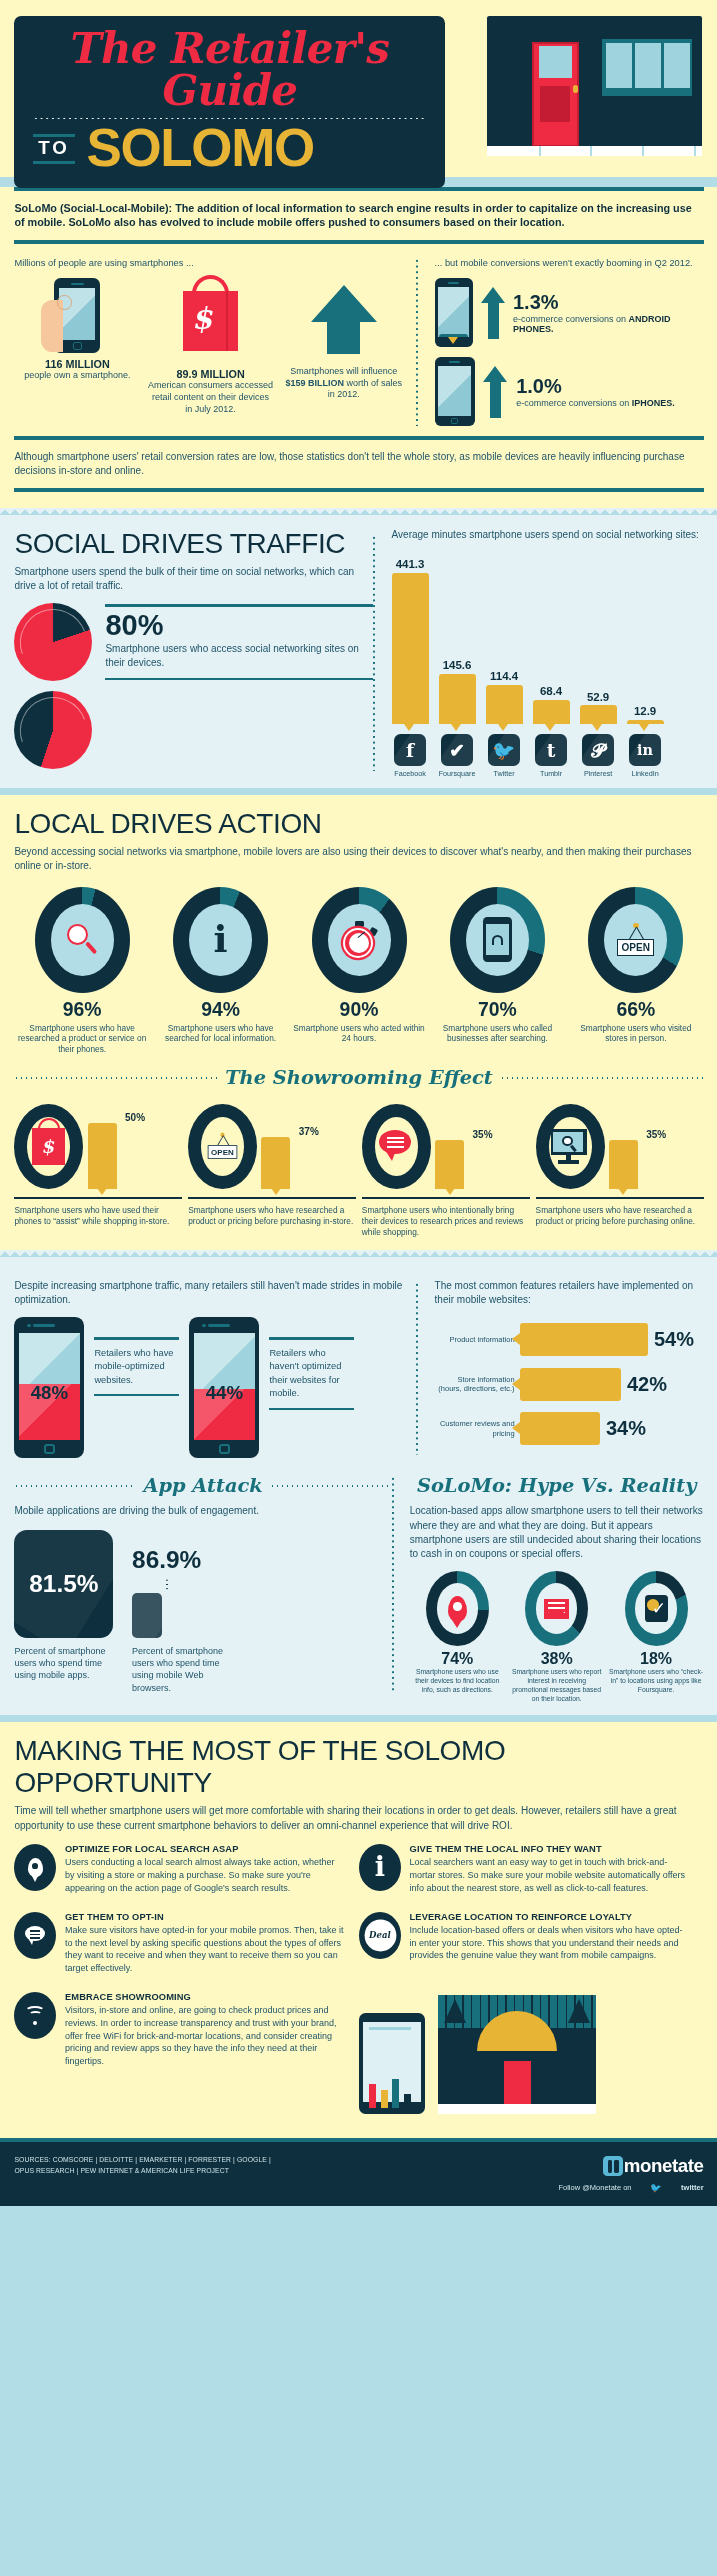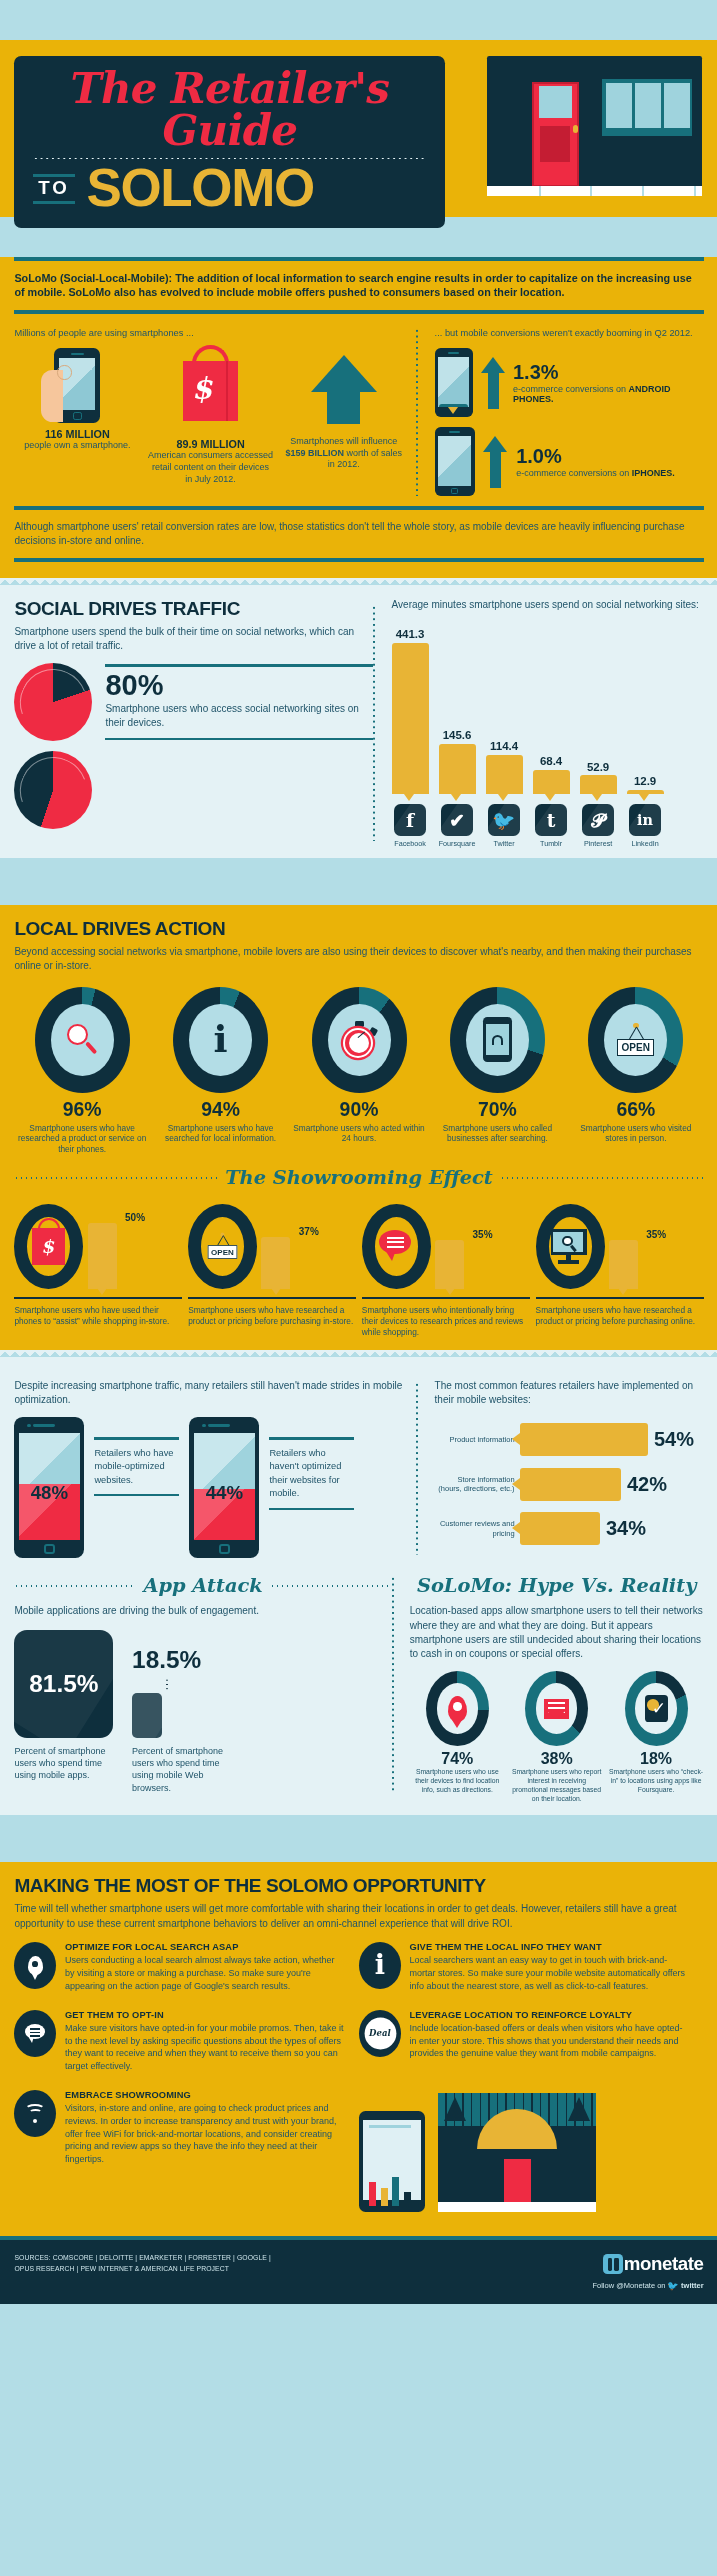--- a/index.html
+++ b/index.html
@@ -4,21 +4,21 @@
 <style>
   * { box-sizing: border-box; margin:0; padding:0; }
   body {
     width:718px; background:#b3dde6;
     font-family:"Liberation Sans", sans-serif;
     color:#0e2f3d;
   }
   .page { width:718px; position:relative; }
 
   
-  .band-blue  { background:#eab308;margin-top:40px; }
+  .band-blue  { background:#fef9c3; }
   .band-pale  { background:#e4f2f5; }
 
   
   .zig {
     height:7.2px; width:100%;
     background:
       linear-gradient(-45deg, transparent 66%, #e4f2f5 68%) 0 0/10px 10px repeat-x,
       linear-gradient(45deg, transparent 66%, #e4f2f5 68%) 0 0/10px 10px repeat-x;
   }
   .zig-rev {
@@ -65,21 +65,21 @@
   .store .walk { position:absolute; left:0; top:136px; width:215px; height:10px; background:#fff;}
   .store .tick { position:absolute; top:136px; width:2.2px; height:10px; background:#b3dde6;}
 
   
   .hrule { height:3.6px; background:#17707c; margin:10px 0; }
   .intro { font-size:10.8px; font-weight:bold; line-height:1.38; color:#0e2f3d; }
   .body-t { font-size:10px; line-height:1.42; color:#21556a; }
   .small-t{ font-size:8.3px; line-height:1.35; color:#21556a; }
 
   .sect-h {
-    font-size:19px; font-weight:bold; letter-spacing:-0.4px; color:#0e2f3d;
+    font-size:28px; font-weight:normal; letter-spacing:-0.4px; color:#0e2f3d;
     margin-bottom:5px;
   }
 
   
   .vdot {
     width:2.2px; align-self:stretch;
     background-image:radial-gradient(circle, #17707c 0.9px, transparent 1.1px);
     background-size:2.2px 5.7px; background-repeat:repeat-y;
   }
 
@@ -353,21 +353,21 @@
   
   .footer { background:#0e2f3d; color:#cfe6ec; padding:13px 14.4px; display:flex;
             justify-content:space-between; align-items:flex-start; }
   .src { font-size:6.8px; line-height:1.5; max-width:402px; letter-spacing:0.1px;}
   .brand { text-align:right;}
   .mlogo { display:flex; align-items:center; gap:1px; justify-content:flex-end;}
   .msq { width:20px; height:20px; background:#5bb7d6; border-radius:4.3px; position:relative;}
   .msq::before{ content:""; position:absolute; left:5px; top:3.6px; width:4.3px; height:13px; background:#0e2f3d; border-radius:1.4px;}
   .msq::after { content:""; position:absolute; left:11.5px; top:3.6px; width:4.3px; height:13px; background:#0e2f3d; border-radius:1.4px;}
   .mname { color:#fff; font-size:18.7px; font-weight:bold; letter-spacing:-0.4px;}
-  .follow { font-size:7.5px; margin-top:4.3px; color:#cfe6ec; display:flex; gap:2px; justify-content:flex-end; align-items:center;}
+  .follow { font-size:7.5px; margin-top:4.3px; color:#cfe6ec; display:flex; gap:19px; justify-content:flex-end; align-items:center;}
   .twbird { color:#5bb7d6; font-size:9.3px;}
 </style>
 </head>
 <body>
 
 <div class="page">
 
   <div class="band-blue header">
     <div class="title-plate">
       <div class="script-title">The Retailer's Guide</div>
@@ -818,21 +818,21 @@
           <div class="dots"></div>
           <div class="lbl">App Attack</div>
           <div class="dots"></div>
         </div>
         <p class="body-t">Mobile applications are driving the bulk of engagement.</p>
         <div class="appflex">
           <div class="apptile">
             <div class="v">81.5%</div>
           </div>
           <div class="smallwrap">
-            <div class="v">18.5%</div>
+            <div class="v">86.9%</div>
             <div class="dots"></div>
             <div class="smalltile"></div>
           </div>
         </div>
         <div class="appcaps">
           <div>Percent of smartphone users who spend time using mobile apps.</div>
           <div>Percent of smartphone users who spend time using mobile Web browsers.</div>
         </div>
       </div>
 

